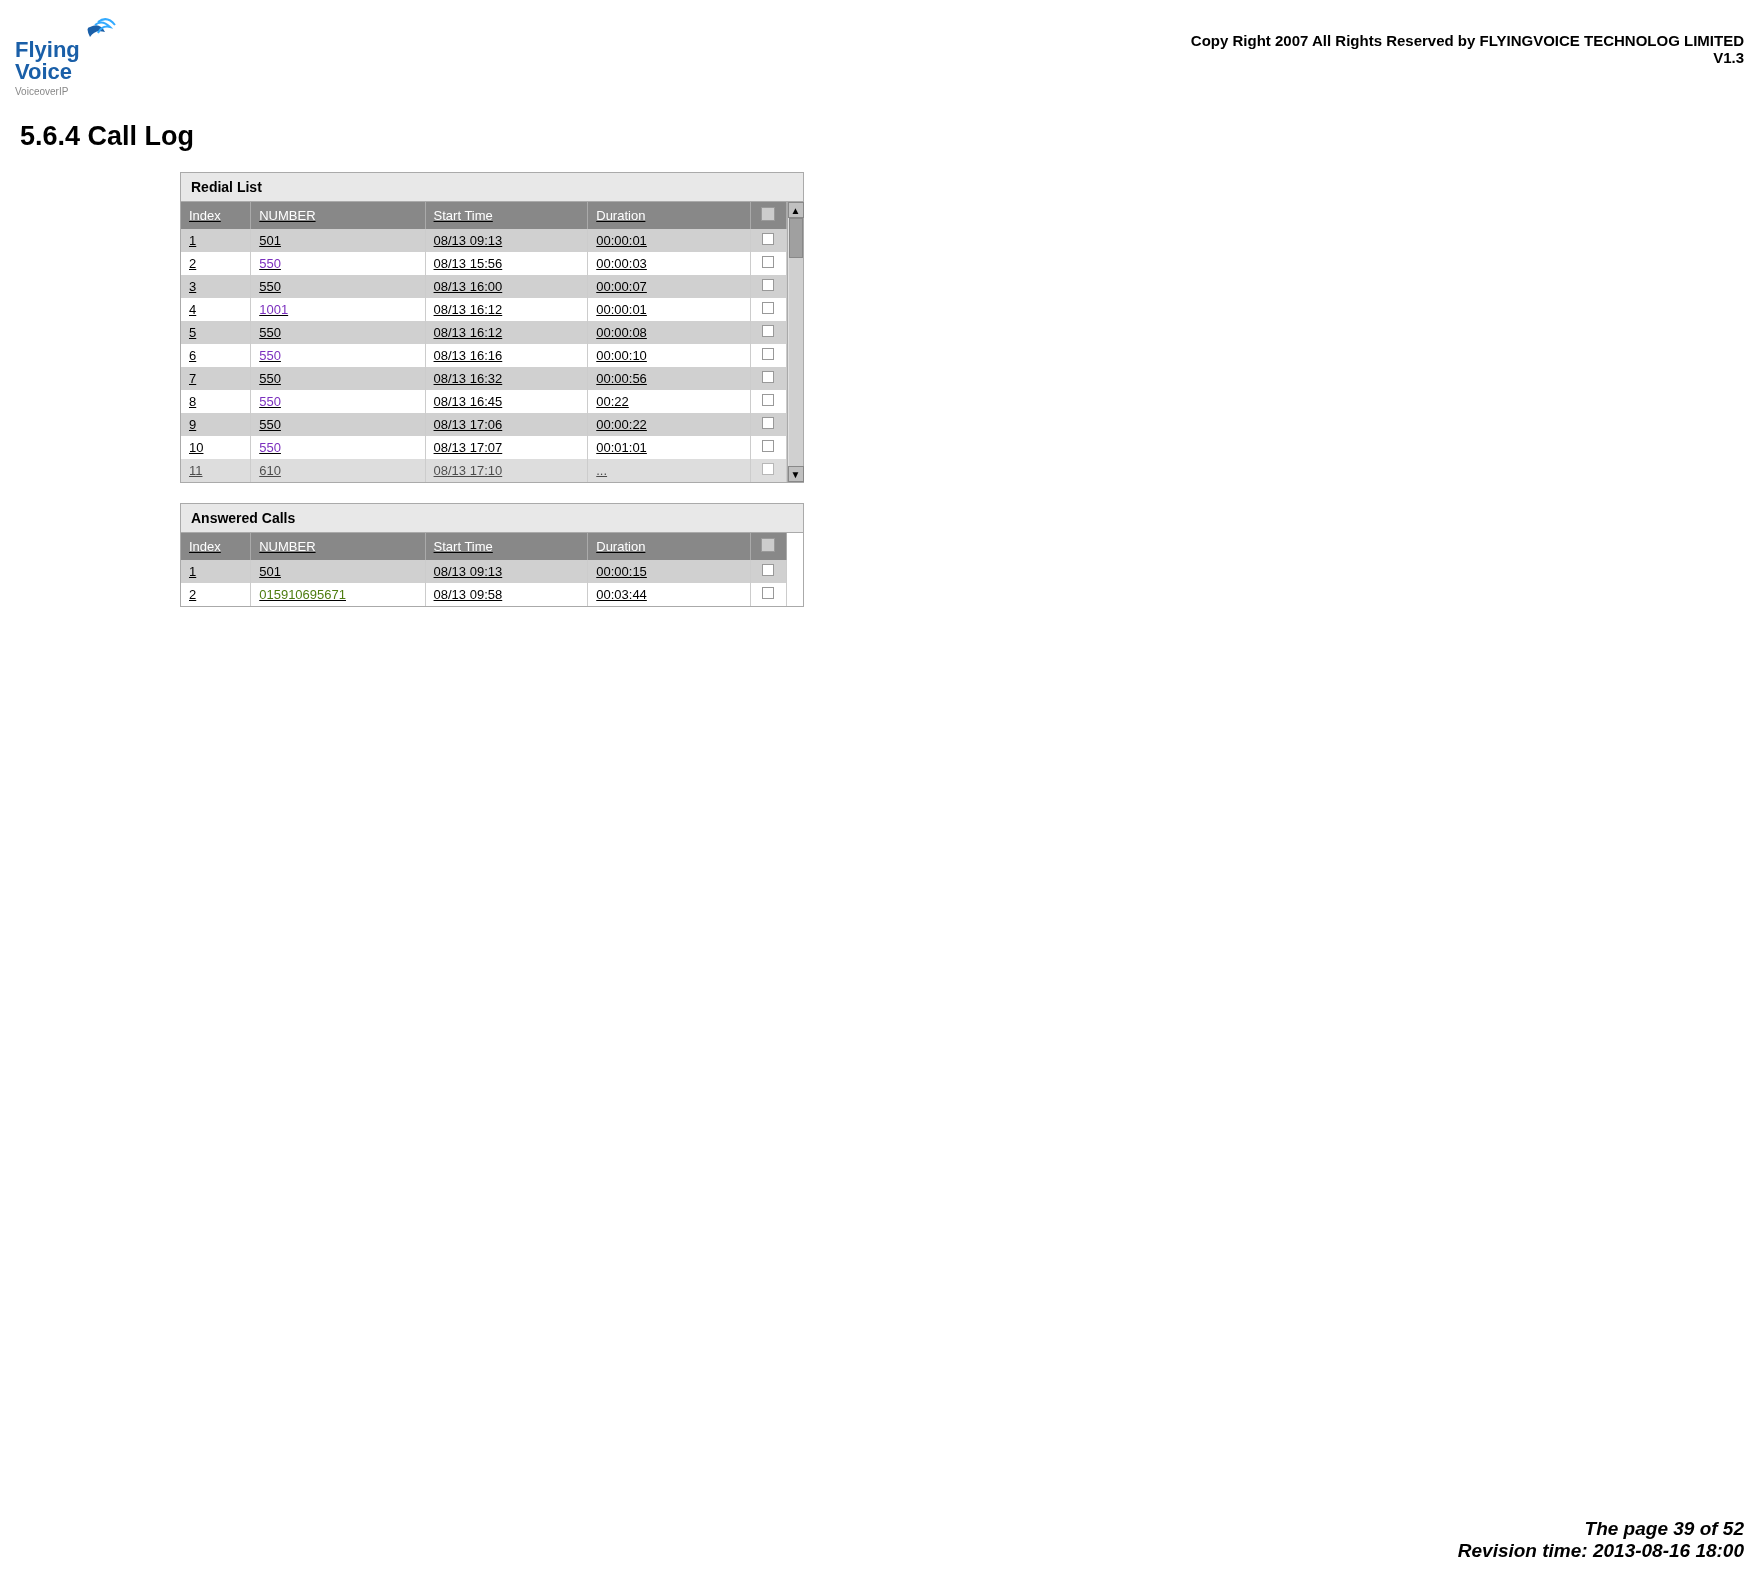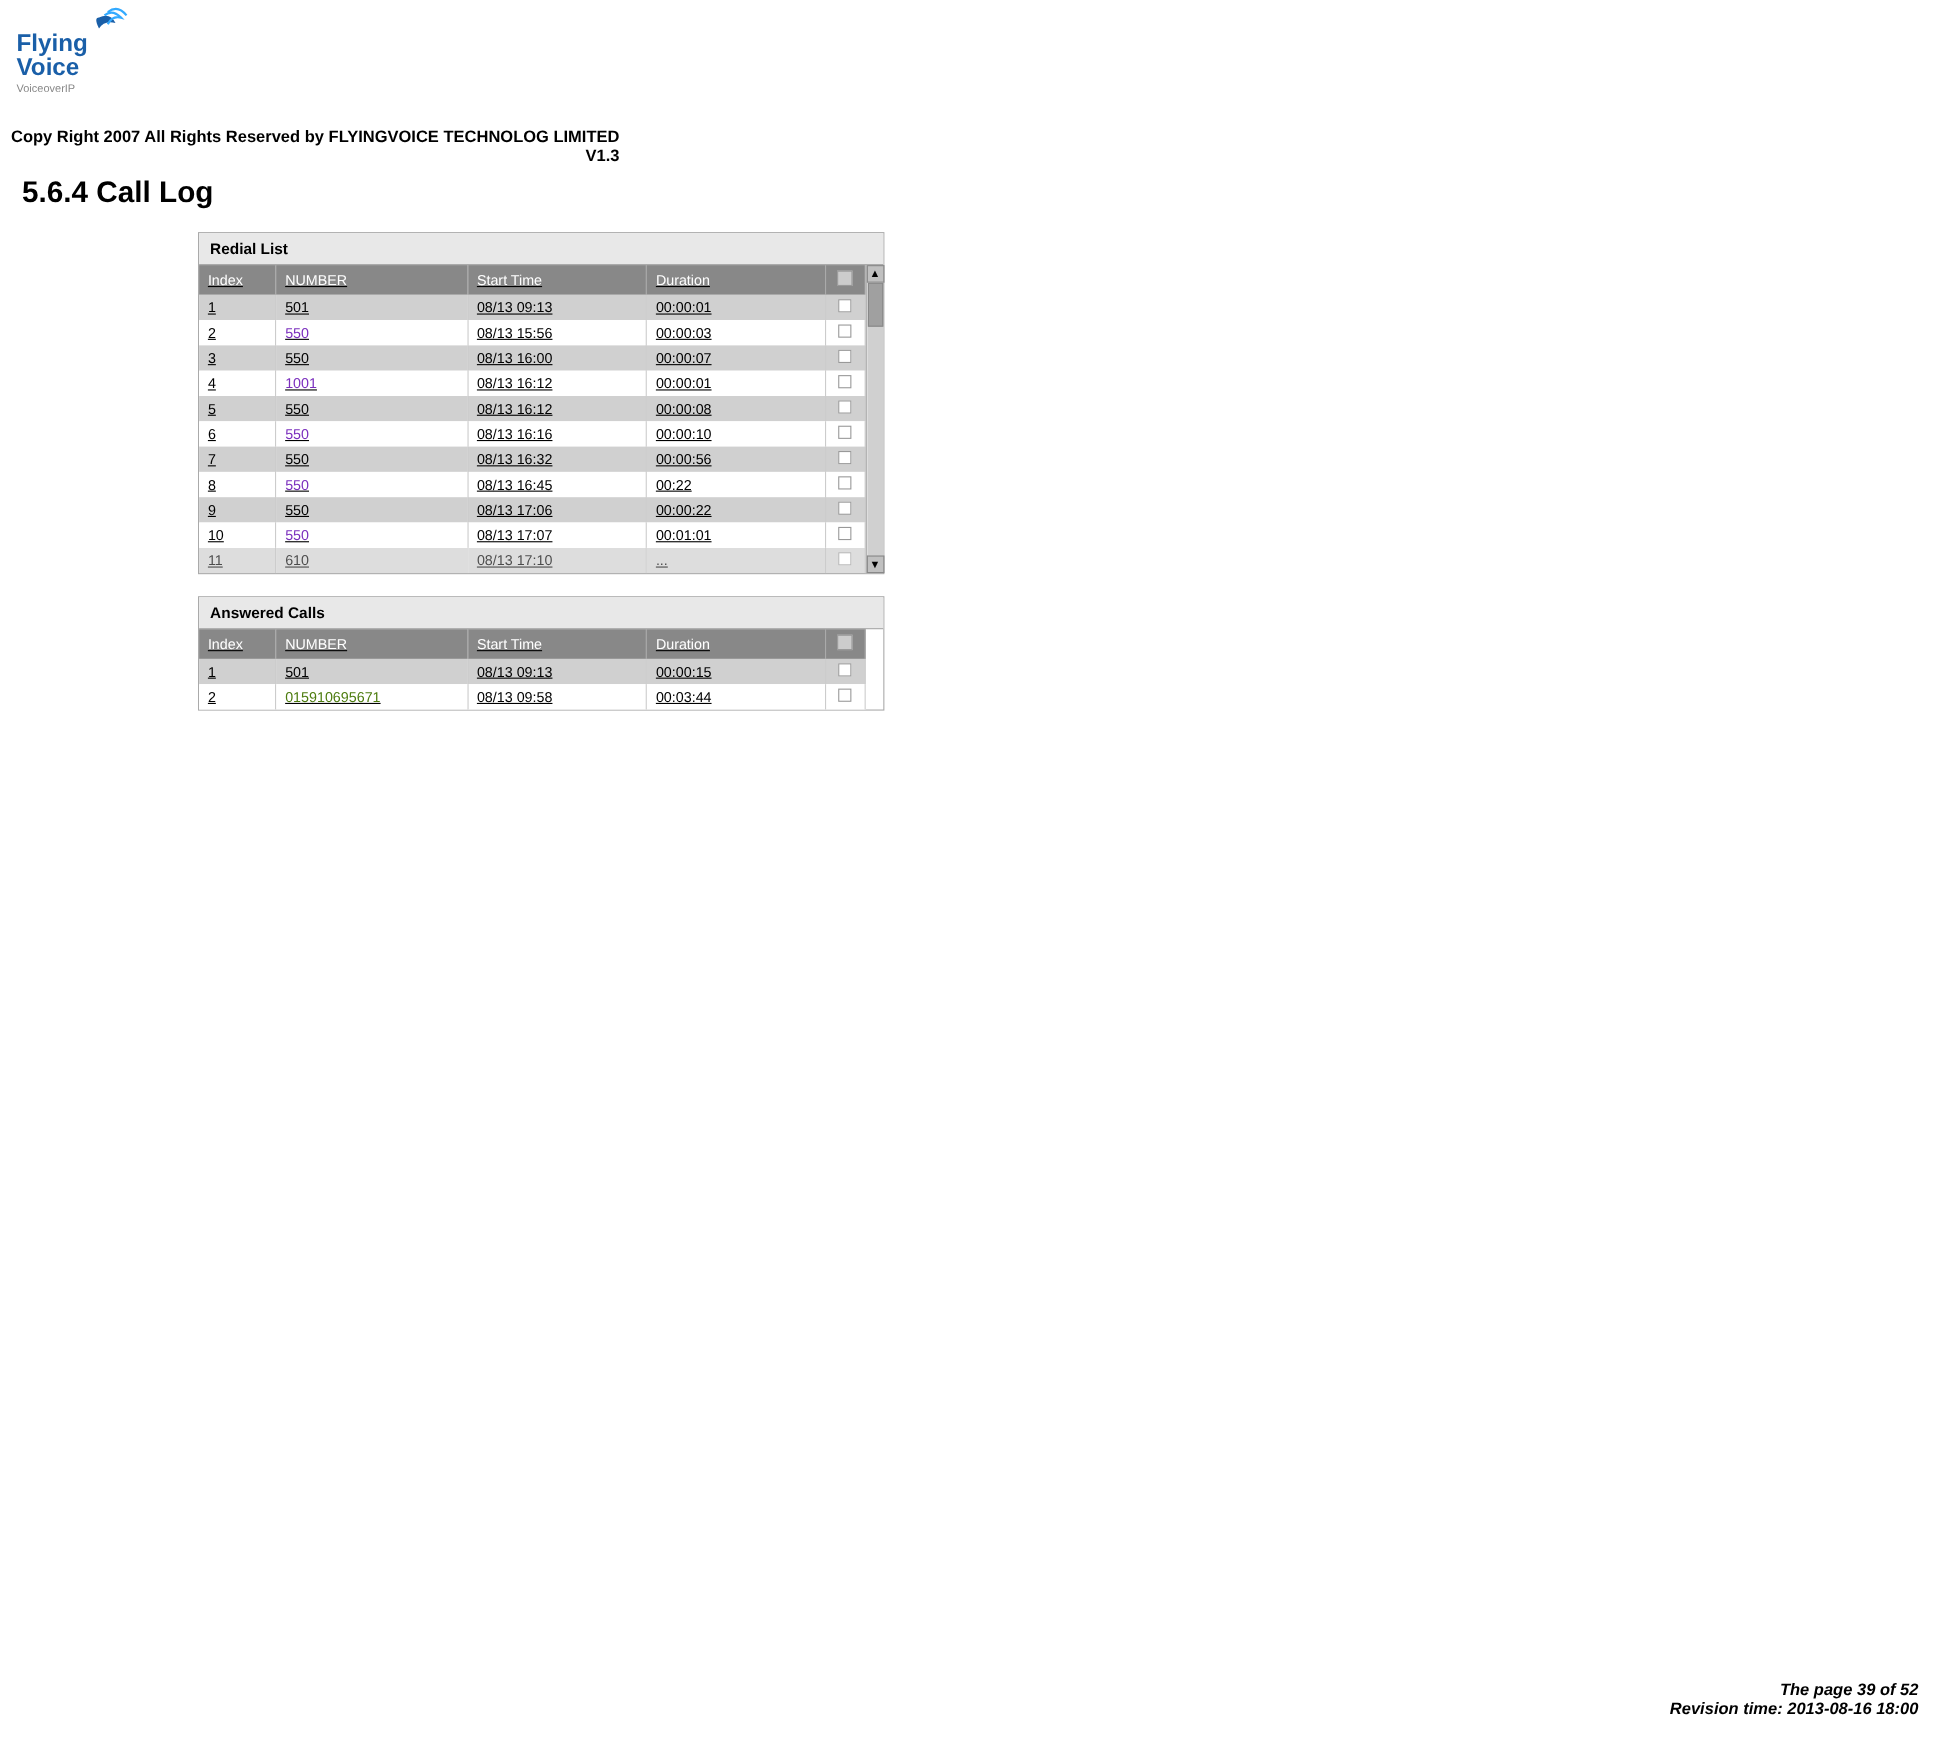--- a/index.html
+++ b/index.html
@@ -7,22 +7,21 @@
       font-family: Arial, sans-serif;
       background: #fff;
       width: 1764px;
       min-height: 1592px;
       position: relative;
     }
     .header {
       display: flex;
       justify-content: space-between;
       align-items: flex-start;
-      padding: 6px 20px 0 10px;
-      flex-direction: column;
+      padding: 17px 20px 0 10px;
     }
     .logo-area {
       width: 120px;
     }
     .logo-svg {
       width: 110px;
       height: 90px;
     }
     .copyright-area {
       text-align: right;
@@ -133,21 +132,21 @@
       height: 12px;
       border: 1px solid #999;
       background: #fff;
       display: inline-block;
     }
     .footer {
       position: absolute;
       bottom: 30px;
       right: 20px;
       text-align: right;
-      font-size: 15px;
+      font-size: 19px;
       font-style: italic;
       font-weight: bold;
       color: #000;
     }
   </style>
 </head>
 <body>
 
 <div class="header">
   <div class="logo-area">

